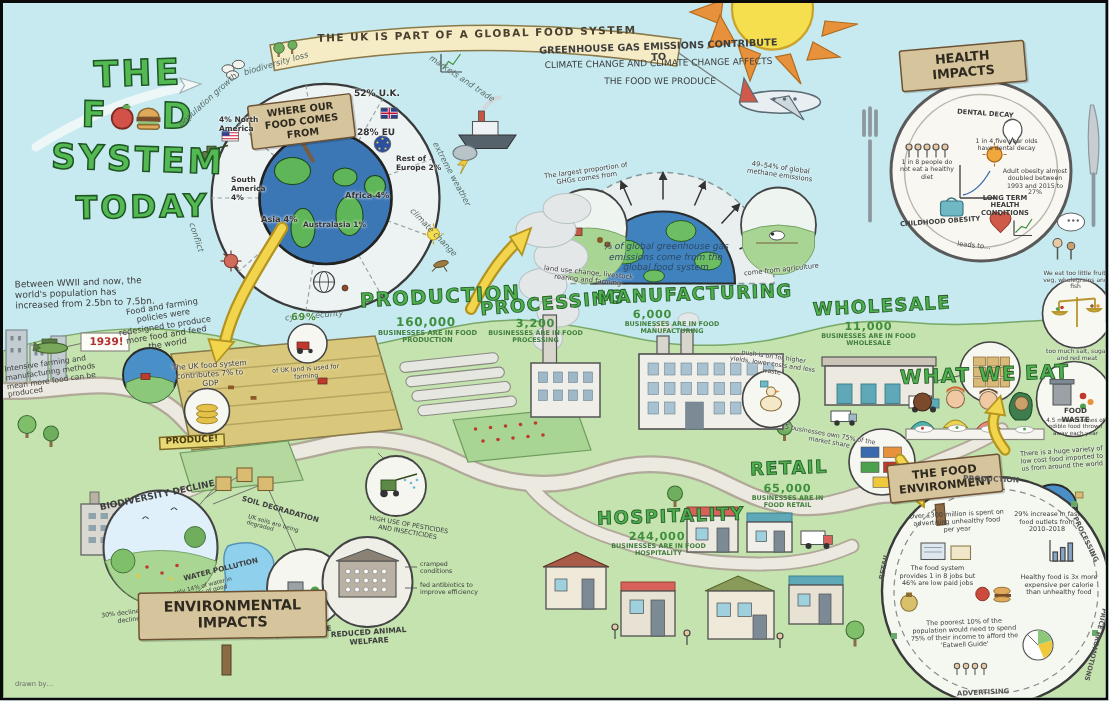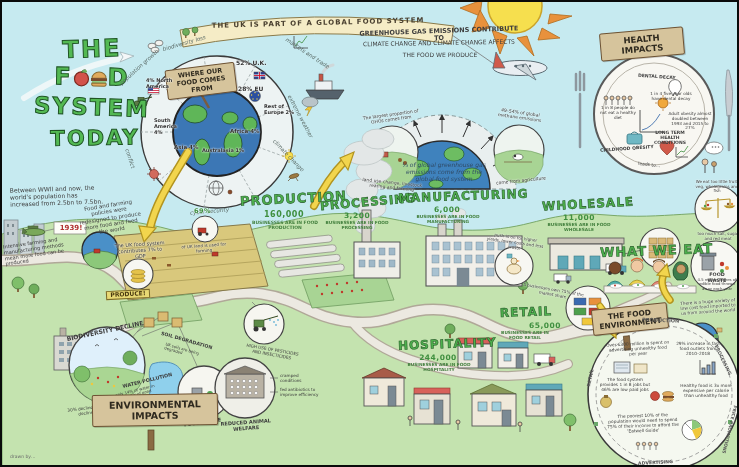--- a/index.html
+++ b/index.html
@@ -822,30 +822,30 @@
 <div class="t num c" style="left:252px;top:208px;width:60px;font-size:8px;">160,000</div>
 <div class="t cap c" style="left:246px;top:218px;width:74px;font-size:4.5px;">businesses are in food production</div>
 <div class="t num halo" style="left:192px;top:206px;font-size:6.5px;">69%</div>
 <div class="t hw c halo" style="left:178px;top:242px;width:48px;font-size:4.2px;transform:rotate(-4deg);">of UK land is used for farming</div>
 
 <div class="t gh" style="left:318px;top:194px;font-size:12px;transform:rotate(-5deg);">PROCESSING</div>
 <div class="t num c" style="left:330px;top:210px;width:50px;font-size:7.5px;">3,200</div>
 <div class="t cap c" style="left:322px;top:219px;width:66px;font-size:4.3px;">businesses are in food processing</div>
 
 <div class="t gh" style="left:396px;top:188px;font-size:12px;transform:rotate(-2deg);">MANUFACTURING</div>
-<div class="t num c" style="left:420px;top:204px;width:50px;font-size:7.5px;">6,000</div>
+<div class="t num c" style="left:408px;top:204px;width:50px;font-size:7.5px;">6,000</div>
 <div class="t cap c" style="left:410px;top:213px;width:72px;font-size:4.3px;">businesses are in food manufacturing</div>
 <div class="t hw c halo" style="left:484px;top:234px;width:58px;font-size:4.2px;transform:rotate(8deg);">push is on for higher yields, lower costs and less waste</div>
 
 <div class="t gh" style="left:540px;top:196px;font-size:12px;transform:rotate(-3deg);">WHOLESALE</div>
 <div class="t num c" style="left:552px;top:212px;width:50px;font-size:7.5px;">11,000</div>
 <div class="t cap c" style="left:544px;top:221px;width:66px;font-size:4.3px;">businesses are in food wholesale</div>
 
 <div class="t gh" style="left:498px;top:304px;font-size:12px;transform:rotate(-2deg);">RETAIL</div>
-<div class="t num c" style="left:518px;top:320px;width:50px;font-size:7.5px;">65,000</div>
+<div class="t num c" style="left:498px;top:320px;width:50px;font-size:7.5px;">65,000</div>
 <div class="t cap c" style="left:492px;top:329px;width:62px;font-size:4.3px;">businesses are in food retail</div>
 <div class="t hw c halo" style="left:520px;top:286px;width:62px;font-size:4.2px;transform:rotate(10deg);">5 businesses own 75% of the market share</div>
 
 <div class="t gh" style="left:396px;top:336px;font-size:12px;transform:rotate(-2deg);">HOSPITALITY</div>
 <div class="t num c" style="left:408px;top:352px;width:56px;font-size:7.5px;">244,000</div>
 <div class="t cap c" style="left:402px;top:361px;width:70px;font-size:4.3px;">businesses are in food hospitality</div>
 
 <div class="t gh" style="left:598px;top:242px;font-size:13px;transform:rotate(-2deg);">WHAT WE EAT</div>
 <div class="t hw c halo" style="left:676px;top:298px;width:60px;font-size:4.3px;transform:rotate(-4deg);">There is a huge variety of low cost food imported to us from around the world</div>
 <div class="t hw c halo" style="left:692px;top:178px;width:46px;font-size:4px;">We eat too little fruit, veg, wholegrains and fish</div>

